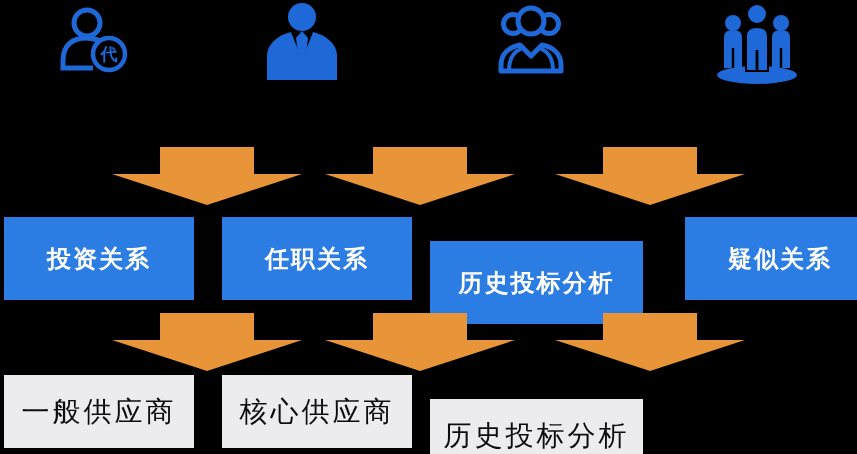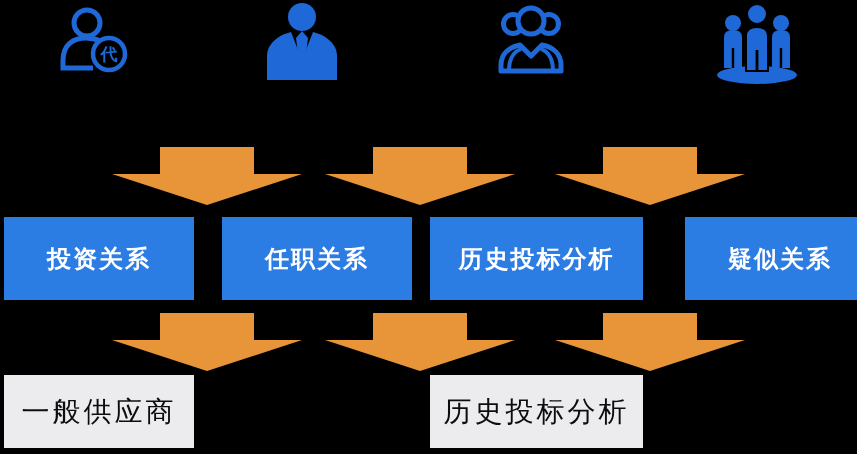--- a/index.html
+++ b/index.html
@@ -47,21 +47,21 @@
     height: 73px;
     background: #ECECEF;
     color: #0D0D0D;
     font-size: 28px;
     font-weight: 400;
     letter-spacing: 3px;
   }
   
   .c1 { left: 4px;   width: 190px; }
   .c2 { left: 222px; width: 190px; }
-  .c3 { left: 430px; width: 213px; }
+  .c3 { left: 430px; width: 213px; margin-top: 24px; }
   .c4 { left: 685px; width: 190px; }
   .arrow-row1 { top: 147px; }
   .arrow-row2 { top: 313px; }
   .a1 { left: 112px; }
   .a2 { left: 325px; }
   .a3 { left: 555px; }
 </style>
 </head>
 <body>
 
@@ -132,17 +132,20 @@
   <svg class="arrow arrow-row2 a2" viewBox="0 0 190 58">
     <polygon points="48,0 142,0 142,27 190,27 95,58 0,27 48,27" fill="currentColor"></polygon>
   </svg>
   <svg class="arrow arrow-row2 a3" viewBox="0 0 190 58">
     <polygon points="48,0 142,0 142,27 190,27 95,58 0,27 48,27" fill="currentColor"></polygon>
   </svg>
 
   <div class="box gray c1">
     <span>一般供应商</span>
   </div>
+  <div class="box gray c2">
+    <span>核心供应商</span>
+  </div>
   <div class="box gray c3">
     <span>历史投标分析</span>
   </div>
 
 </div>
 
 </body></html>

